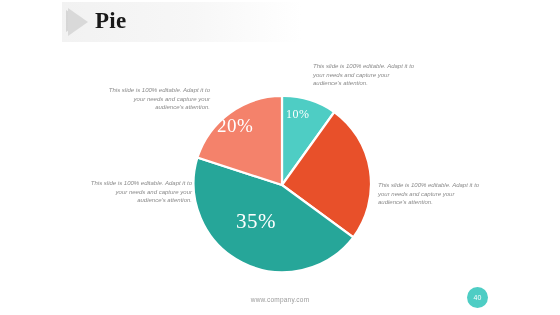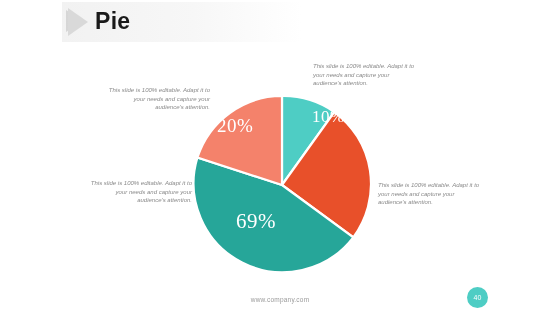--- a/index.html
+++ b/index.html
@@ -20,33 +20,33 @@
     border-top:14px solid transparent;border-bottom:14px solid transparent;
     border-left:20px solid #d9d9d9;
   }
   .header-arrow2{
     position:absolute;left:66px;top:10px;width:0;height:0;
     border-top:11px solid transparent;border-bottom:11px solid transparent;
     border-left:16px solid #bfbfbf;opacity:.55;
   }
   .page-title{
     position:absolute;left:95px;top:7px;
-    font-family:Liberation Sans, sans-serif;font-size:23px;font-weight:bold;
+    font-family:Liberation Serif, serif;font-size:23px;font-weight:bold;
     color:#1a1a1a;letter-spacing:.3px;line-height:28px;
   }
 
   
   .chart-wrap{position:absolute;left:0;top:0;width:560px;height:315px;}
   .pie-svg{position:absolute;left:192px;top:95px;width:180px;height:180px;}
 
   .slice-label{
     position:absolute;color:#ffffff;font-family:"Liberation Serif",serif;
     font-size:19px;letter-spacing:.5px;white-space:nowrap;
   }
-  .lbl-10{left:286px;top:107px;font-size:17px;margin-left:26px;}
+  .lbl-10{left:286px;top:107px;font-size:12px;}
   .lbl-25{left:307px;top:158px;}
   .lbl-45{left:236px;top:209px;font-size:21px;}
   .lbl-20{left:217px;top:115px;}
 
   
   .anno{
     position:absolute;font-family:"Liberation Sans",sans-serif;
     font-size:6px;line-height:8.6px;color:#8a8a8a;font-style:italic;
     width:104px;
   }
@@ -86,21 +86,21 @@
 
         <path d="M 90 90 L 142.3 17 A 89 89 0 0 1 161.3 142.3 Z" fill="#E8502A" stroke="#ffffff" stroke-width="2.2"></path>
 
         <path d="M 90 90 L 161.3 142.3 A 89 89 0 0 1 5.4 62.5 Z" fill="#26A699" stroke="#ffffff" stroke-width="2.2"></path>
 
         <path d="M 90 90 L 5.4 62.5 A 89 89 0 0 1 90 1 Z" fill="#F4826B" stroke="#ffffff" stroke-width="2.2"></path>
       </g>
     </svg>
 
     <div class="slice-label lbl-10">10%</div>
-    <div class="slice-label lbl-45">69%</div>
+    <div class="slice-label lbl-45">35%</div>
     <div class="slice-label lbl-20">20%</div>
   </div>
 
   <div class="anno anno-tr">This slide is 100% editable. Adapt it to your needs and capture your audience's attention.</div>
   <div class="anno anno-tl">This slide is 100% editable. Adapt it to your needs and capture your audience's attention.</div>
   <div class="anno anno-bl">This slide is 100% editable. Adapt it to your needs and capture your audience's attention.</div>
   <div class="anno anno-br">This slide is 100% editable. Adapt it to your needs and capture your audience's attention.</div>
 
   <div class="footer-url">www.company.com</div>
   <div class="page-badge">40</div>

